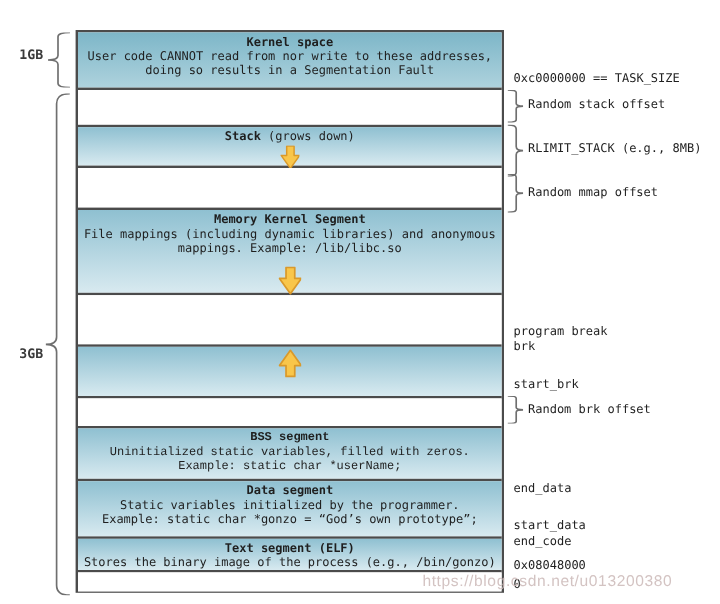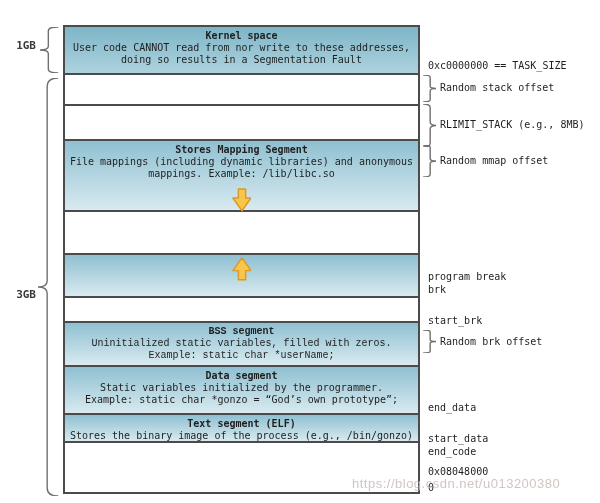--- a/index.html
+++ b/index.html
@@ -56,25 +56,33 @@
 <div id="mem-column" class="abs">
 
   <div class="seg kernel" style="height:48px;">
     <div class="pad title">Kernel space</div>
     <div>User code CANNOT read from nor write to these addresses,</div>
     <div>doing so results in a Segmentation Fault</div>
   </div>
 
   <div class="seg white" style="height:31px;"></div>
 
+  <div class="seg blue" style="height:34px;">
+    <div class="pad"><span class="title">Stack</span><span> (grows down)</span></div>
+    <span class="arrow" style="bottom:0;width:17px;height:17px;">
+      <svg viewBox="0 0 22 26">
+          <path d="M7,1 L15,1 L15,11 L21,11 L11,25 L1,11 L7,11 Z" fill="#f9c64a" stroke="#d9992b" stroke-width="1.6" stroke-linejoin="round"></path>
+        </svg>
+    </span>
+  </div>
 
   <div class="seg white" style="height:35px;"></div>
 
   <div class="seg blue" style="height:71px;">
-    <div class="pad title">Stores Mapping Segment</div>
+    <div class="pad title">Memory Kernel Segment</div>
     <div>File mappings (including dynamic libraries) and anonymous</div>
     <div>mappings. Example: /lib/libc.so</div>
     <span class="arrow" style="bottom:0;width:20px;height:22px;">
       <svg viewBox="0 0 22 26">
           <path d="M7,1 L15,1 L15,11 L21,11 L11,25 L1,11 L7,11 Z" fill="#f9c64a" stroke="#d9992b" stroke-width="1.6" stroke-linejoin="round"></path>
         </svg>
     </span>
   </div>
 
   <div class="seg white" style="height:43px;"></div>

